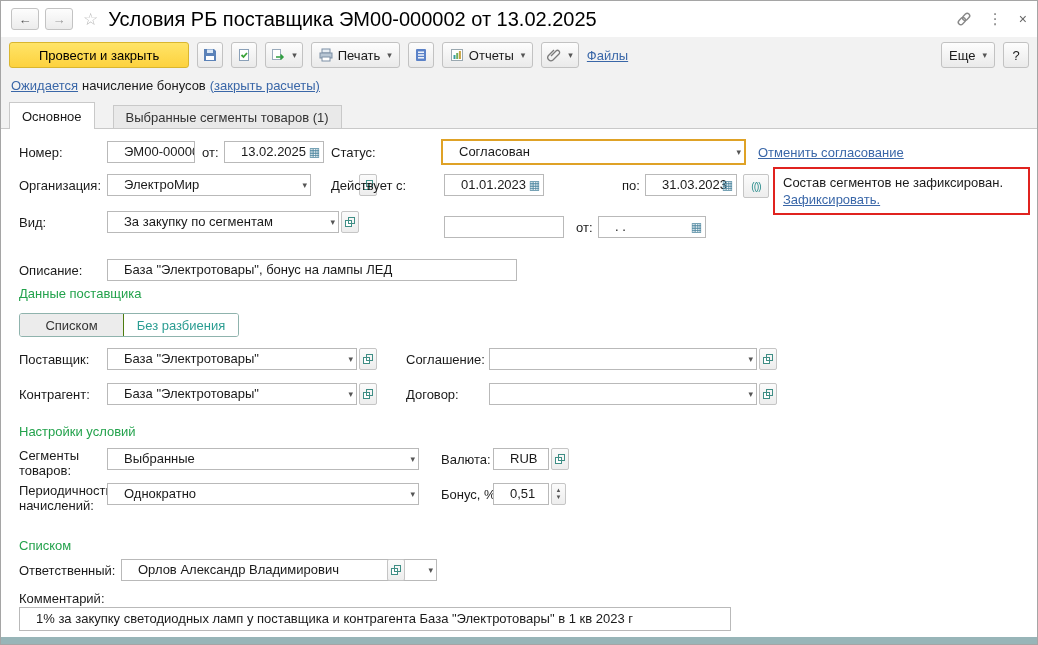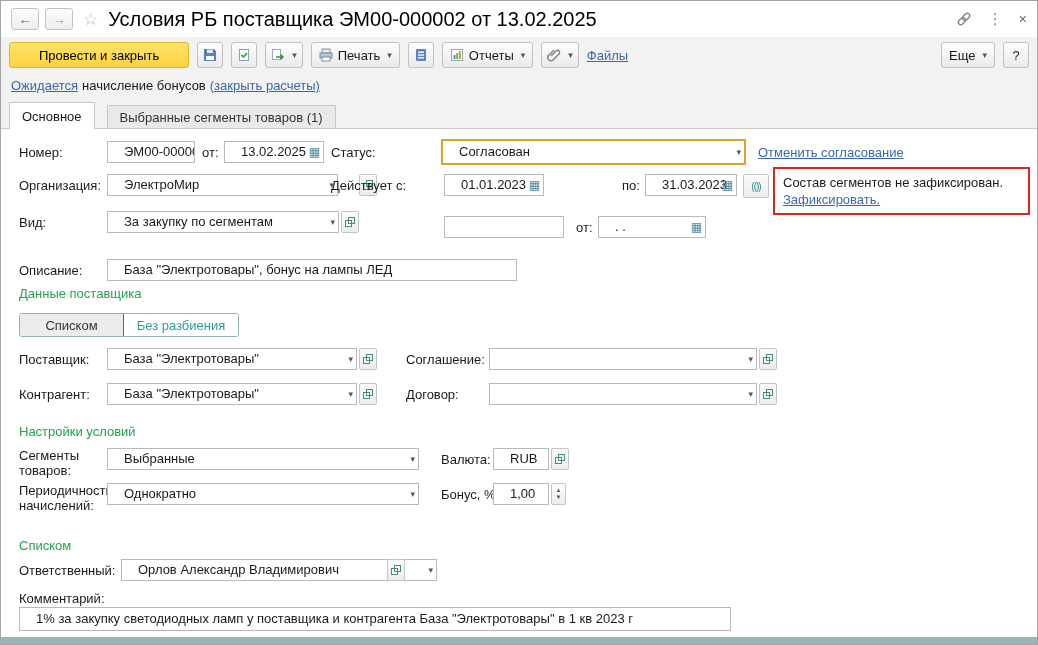--- a/index.html
+++ b/index.html
@@ -37,21 +37,21 @@
   
   .notice{position:absolute;top:72px;left:10px;height:24px;display:flex;align-items:center;gap:4px;}
 
   
   .tabbar{position:absolute;top:100px;left:0;right:0;height:28px;display:flex;
           align-items:flex-end;padding-left:8px;border-bottom:1px solid #c9c9c9;box-sizing:border-box;}
   .tab{padding:0 12px;display:flex;align-items:center;cursor:pointer;box-sizing:border-box;}
   .tab.active{height:27px;background:#fff;border:1px solid #c9c9c9;border-bottom:none;
               position:relative;bottom:-1px;z-index:2;}
   .tab.inactive{height:23px;background:#e9e9e9;border:1px solid #c9c9c9;border-bottom:none;
-                margin-left:12px;color:#333;}
+                margin-left:18px;color:#333;}
 
   
   .content{position:absolute;top:128px;left:0;right:0;bottom:0;background:#fff;}
   .lbl{position:absolute;white-space:nowrap;color:#1a1a1a;}
   .lbl-wrap{position:absolute;color:#1a1a1a;line-height:15px;white-space:normal;}
   .link{color:#3a67a8;text-decoration:underline;cursor:pointer;}
   .field{position:absolute;height:22px;border:1px solid #b9b9b9;background:#fff;
          line-height:20px;padding:0 16px;box-sizing:border-box;white-space:nowrap;
          overflow:hidden;cursor:text;}
   .combo{padding-right:16px;}
@@ -219,21 +219,21 @@
       <span class="cal">▦</span>
     </div>
     <span class="lbl" style="left:330px;top:16px">Статус:</span>
     <div class="field combo status-combo" style="left:440px;top:10px;width:305px">
       <span>Согласован</span>
       <span class="arr" style="line-height:22px">▾</span>
     </div>
     <span class="lbl link" style="left:757px;top:16px">Отменить согласование</span>
 
     <span class="lbl" style="left:18px;top:49px">Организация:</span>
-    <div class="field combo" style="left:106px;top:45px;width:231px">
+    <div class="field combo" style="left:106px;top:45px;width:204px">
       <span>ЭлектроМир</span>
       <span class="arr">▾</span>
     </div>
     <div class="openbtn" style="left:358px;top:45px">
         <span class="opensq"></span>
       </div>
     <span class="lbl" style="left:330px;top:49px">Действует с:</span>
     <div class="field" style="left:443px;top:45px;width:100px;padding-right:18px">
       <span>01.01.2023</span>
       <span class="cal">▦</span>
@@ -322,21 +322,21 @@
     <div class="openbtn" style="left:550px;top:319px">
         <span class="opensq"></span>
       </div>
 
     <span class="lbl-wrap" style="left:18px;top:354px;width:95px">Периодичность начислений:</span>
     <div class="field combo" style="left:106px;top:354px;width:312px">
       <span>Однократно</span>
       <span class="arr">▾</span>
     </div>
     <span class="lbl" style="left:440px;top:358px">Бонус, %:</span>
-    <div class="field num" style="left:492px;top:354px;width:56px">1,00</div>
+    <div class="field num" style="left:492px;top:354px;width:56px">0,51</div>
     <div class="spin" style="left:550px;top:354px">
       <span>▲</span>
       <span>▼</span>
     </div>
 
     <div class="section" style="left:18px;top:409px">Списком</div>
 
     <span class="lbl" style="left:18px;top:434px">Ответственный:</span>
     <div class="field combo" style="left:120px;top:430px;width:316px">
       <span>Орлов Александр Владимирович</span>

